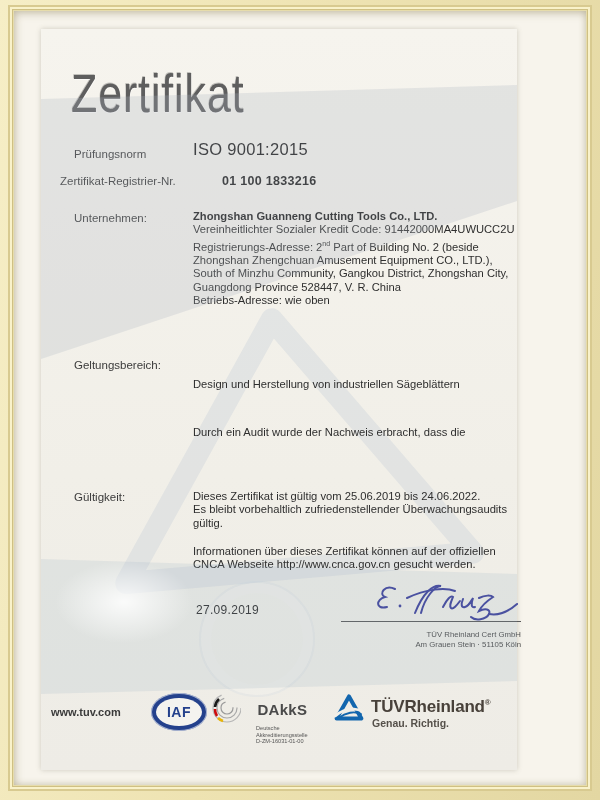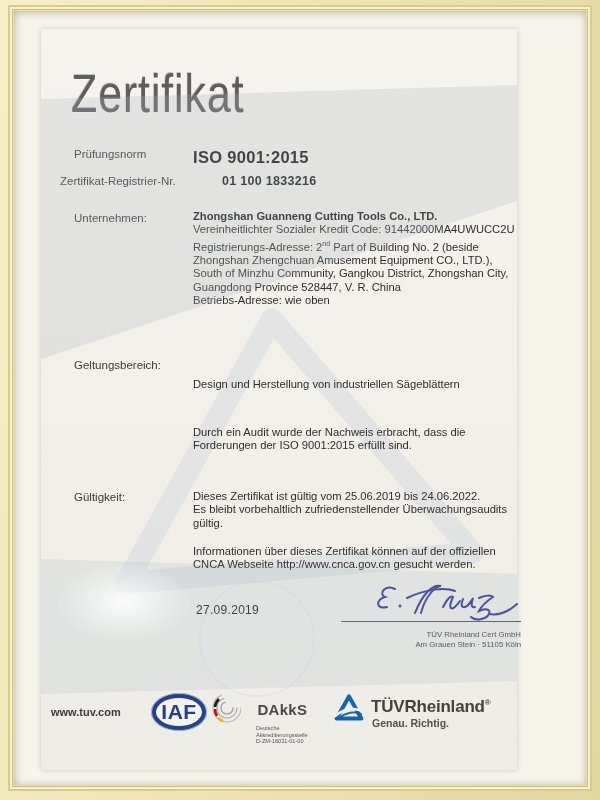--- a/index.html
+++ b/index.html
@@ -14,21 +14,21 @@
        box-shadow:inset 2px 3px 9px rgba(120,108,62,.38), inset -2px -2px 7px rgba(120,108,62,.22);}
   .paper{position:absolute;left:28px;top:19px;right:70px;bottom:16px;
          background:linear-gradient(180deg,#f6f4ee 0%,#f1efe8 60%,#eeece6 100%);
          box-shadow:0 0 5px rgba(110,105,85,.3);}
   
   .abs{position:absolute;}
   .title{left:30px;top:34px;font-size:50px;font-weight:400;color:#5e5e5e;
          transform:scale(.86,1.06);transform-origin:left top;letter-spacing:1px;
          text-shadow:0.5px 1px 0 rgba(255,255,255,.55), -0.5px -0.5px 0 rgba(40,40,40,.25);}
   .lbl{font-size:11.5px;color:#3b3b3b;}
-  .val-norm{font-size:16.5px;font-weight:bold;color:#1d1d1d;letter-spacing:.3px;margin-top:8px;}
+  .val-norm{font-size:16.5px;font-weight:normal;color:#1d1d1d;letter-spacing:.3px;}
   .val-reg{font-size:12.5px;font-weight:bold;color:#1f1f1f;letter-spacing:.3px;}
   .body-block{font-size:11.2px;color:#2e2e2e;line-height:13.4px;}
   .body-block .bold{font-weight:bold;color:#1c1c1c;}
   sup{font-size:7px;}
   .date{font-size:12px;color:#2f2f2f;letter-spacing:.3px;}
   
   .sig-wrap{left:300px;top:548px;width:180px;text-align:right;}
   .sig-svg{display:block;margin-left:30px;}
   .sig-line{border:0;border-top:1.2px solid #5a5a5a;margin:0;}
   .sig-org{font-size:7.8px;color:#4c4c4c;line-height:9.5px;margin-top:8px;}
@@ -42,21 +42,21 @@
   .glare-bottom{background:rgba(150,170,192,.17);
              clip-path:polygon(0 530px,100% 545px,100% 652px,0 665px);}
   .glare-spot{left:8px;top:528px;width:150px;height:90px;z-index:6;pointer-events:none;
              background:radial-gradient(ellipse at center,rgba(255,255,255,.85),rgba(255,255,255,0) 65%);}
   .content{z-index:3;}
   
   .website{font-size:11px;font-weight:bold;color:#3a3a3a;}
   .iaf{width:56px;height:38px;border-radius:50%;background:#24418c;box-shadow:0 0 0 1px rgba(255,255,255,.6) inset;}
   .iaf-inner{position:absolute;left:5px;top:5px;right:5px;bottom:5px;border-radius:50%;background:#f4f3ef;
              display:flex;align-items:center;justify-content:center;}
-  .iaf-inner span{font-size:21px;font-weight:bold;color:#24418c;letter-spacing:.5px;}
+  .iaf-inner span{font-size:14px;font-weight:bold;color:#24418c;letter-spacing:.5px;}
   .dakks-name{font-size:15px;font-weight:bold;color:#4a4a4a;letter-spacing:.3px;padding-left:12px;}
   .dakks-sub{font-size:5.6px;color:#555;line-height:6.6px;}
   .brand{font-size:17px;font-weight:bold;color:#48413a;letter-spacing:-.2px;}
   .brand sup{font-size:8px;}
   .tagline{font-size:10.5px;font-weight:bold;color:#55504a;}
 </style>
 </head>
 <body>
 
 <div class="photo">
@@ -86,21 +86,20 @@
         <div>South of Minzhu Community, Gangkou District, Zhongshan City,</div>
         <div>Guangdong Province 528447, V. R. China</div>
         <div>Betriebs-Adresse: wie oben</div>
       </div>
 
       <div class="abs lbl content" style="left:33px;top:330px;">Geltungsbereich:</div>
       <div class="abs body-block content" style="left:152px;top:329px;width:340px;margin-top:20px;">Design und Herstellung von industriellen Sägeblättern</div>
 
       <div class="abs body-block content" style="left:152px;top:397px;width:340px;">
         <div>Durch ein Audit wurde der Nachweis erbracht, dass die</div>
-        <div>Forderungen der ISO 9001:2015 erfüllt sind.</div>
       </div>
 
       <div class="abs lbl content" style="left:33px;top:462px;">Gültigkeit:</div>
       <div class="abs body-block content" style="left:152px;top:461px;width:352px;">
         <div>Dieses Zertifikat ist gültig vom 25.06.2019 bis 24.06.2022.</div>
         <div>Es bleibt vorbehaltlich zufriedenstellender Überwachungsaudits</div>
         <div>gültig.</div>
       </div>
 
       <div class="abs body-block content" style="left:152px;top:516px;width:352px;">

